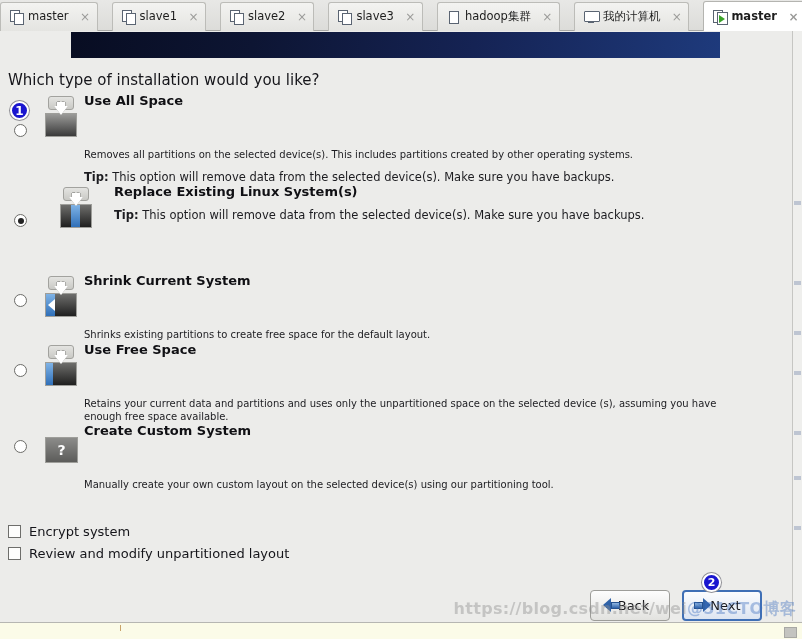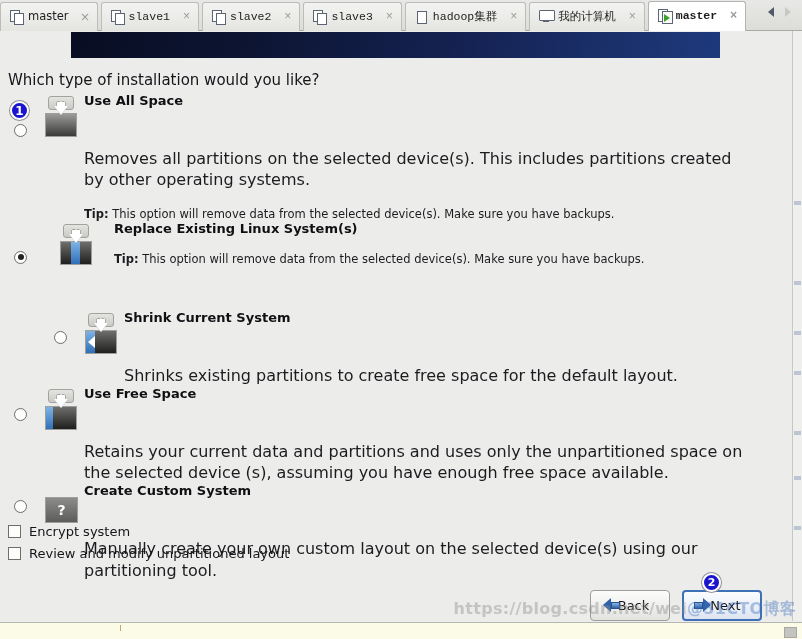--- a/index.html
+++ b/index.html
@@ -10,32 +10,32 @@
     font-family: "DejaVu Sans", "Liberation Sans", sans-serif;
     background: #ececea;
   }
   #app { position: relative; width: 802px; height: 639px; background: #ececea; }
 
   
   .tabbar {
     position: absolute; left: 0; top: 0; width: 802px; height: 31px;
     background: linear-gradient(#e8e8e6, #dcdcd9);
     border-bottom: 1px solid #a9a9a6;
-    display: flex; align-items: center;
+    display: flex; align-items: flex-start;
   }
   .tab {
     height: 29px; display: flex; align-items: center; gap: 5px;
     padding: 0 6px 0 9px; margin-top: 2px;
     background: linear-gradient(#f3f3f1, #e4e4e1);
     border: 1px solid #bcbcb8; border-bottom: none;
     border-radius: 3px 3px 0 0;
     font-size: 11.5px; color: #1d1d1d; white-space: nowrap;
     position: relative; cursor: default;
   }
-  .tab + .tab { margin-left: 3px; font-family: Liberation Mono, monospace; }
+  .tab + .tab { margin-left: 14px; }
   .tab.active {
     background: #ffffff;
     border-color: #b4b4b0;
     font-weight: bold;
     height: 30px; margin-top: 1px;
     z-index: 3;
   }
   .tab-label { line-height: 1; }
   .tab-close {
     color: #9b9b99; font-size: 12px; margin-left: 6px;
@@ -155,22 +155,22 @@
   .qmark {
     position: absolute; left: 5px; top: 11px; width: 33px; height: 26px;
     border: 1.6px solid #9e9e9a;
     background: linear-gradient(#8c8c8a, #5c5c5a);
     color: #fff; font-size: 14px; font-weight: bold;
     display: flex; align-items: center; justify-content: center;
   }
 
   .opt-text { flex: 1; padding-right: 8px; }
   .opt-title { font-size: 13px; font-weight: bold; color: #101014; margin-bottom: 2px; }
-  .opt-desc { font-size: 16px; color: #1c1c20; line-height: 1.33; margin-top: 40px; }
-  .opt-tip { font-size: 11.5px; color: #1c1c20; margin-top: 16px; }
+  .opt-desc { font-size: 10px; color: #1c1c20; line-height: 1.33; margin-top: 40px; }
+  .opt-tip { font-size: 11.5px; color: #1c1c20; margin-top: 9px; }
   .opt-tip b { font-weight: bold; }
 
   
   .checks { position: absolute; left: 8px; top: 520px; }
   .chkrow { display: flex; align-items: center; gap: 8px; height: 22px; }
   .chkbox {
     width: 13px; height: 13px; flex: 0 0 13px;
     border: 1.4px solid #6e6e6b; background: #fdfdfc;
   }
   .chklabel { font-size: 13px; color: #15151a; }
@@ -333,21 +333,21 @@
             <span class="seg g-dark" style="width:35%"></span>
           </span>
         </div>
       </div>
       <div class="opt-text">
         <div class="opt-title">Replace Existing Linux System(s)</div>
         <div class="opt-tip"><b>Tip:</b> <span>This option will remove data from the selected device(s).  Make sure you have backups.</span></div>
       </div>
     </div>
 
-    <div class="opt" style="min-height:57px;padding-left:40px;">
+    <div class="opt" style="min-height:57px;">
       <div class="opt-radio-cell">
         <span class="radio" style="top:21px;"></span>
       </div>
       <div class="opt-icon-cell">
         <div class="dskicon">
           <span class="os-tab">os</span>
           <span class="os-arrow-stem"></span>
           <span class="os-arrow"></span>
           <span class="drive">
             <span class="seg g-blue" style="width:30%"></span>

